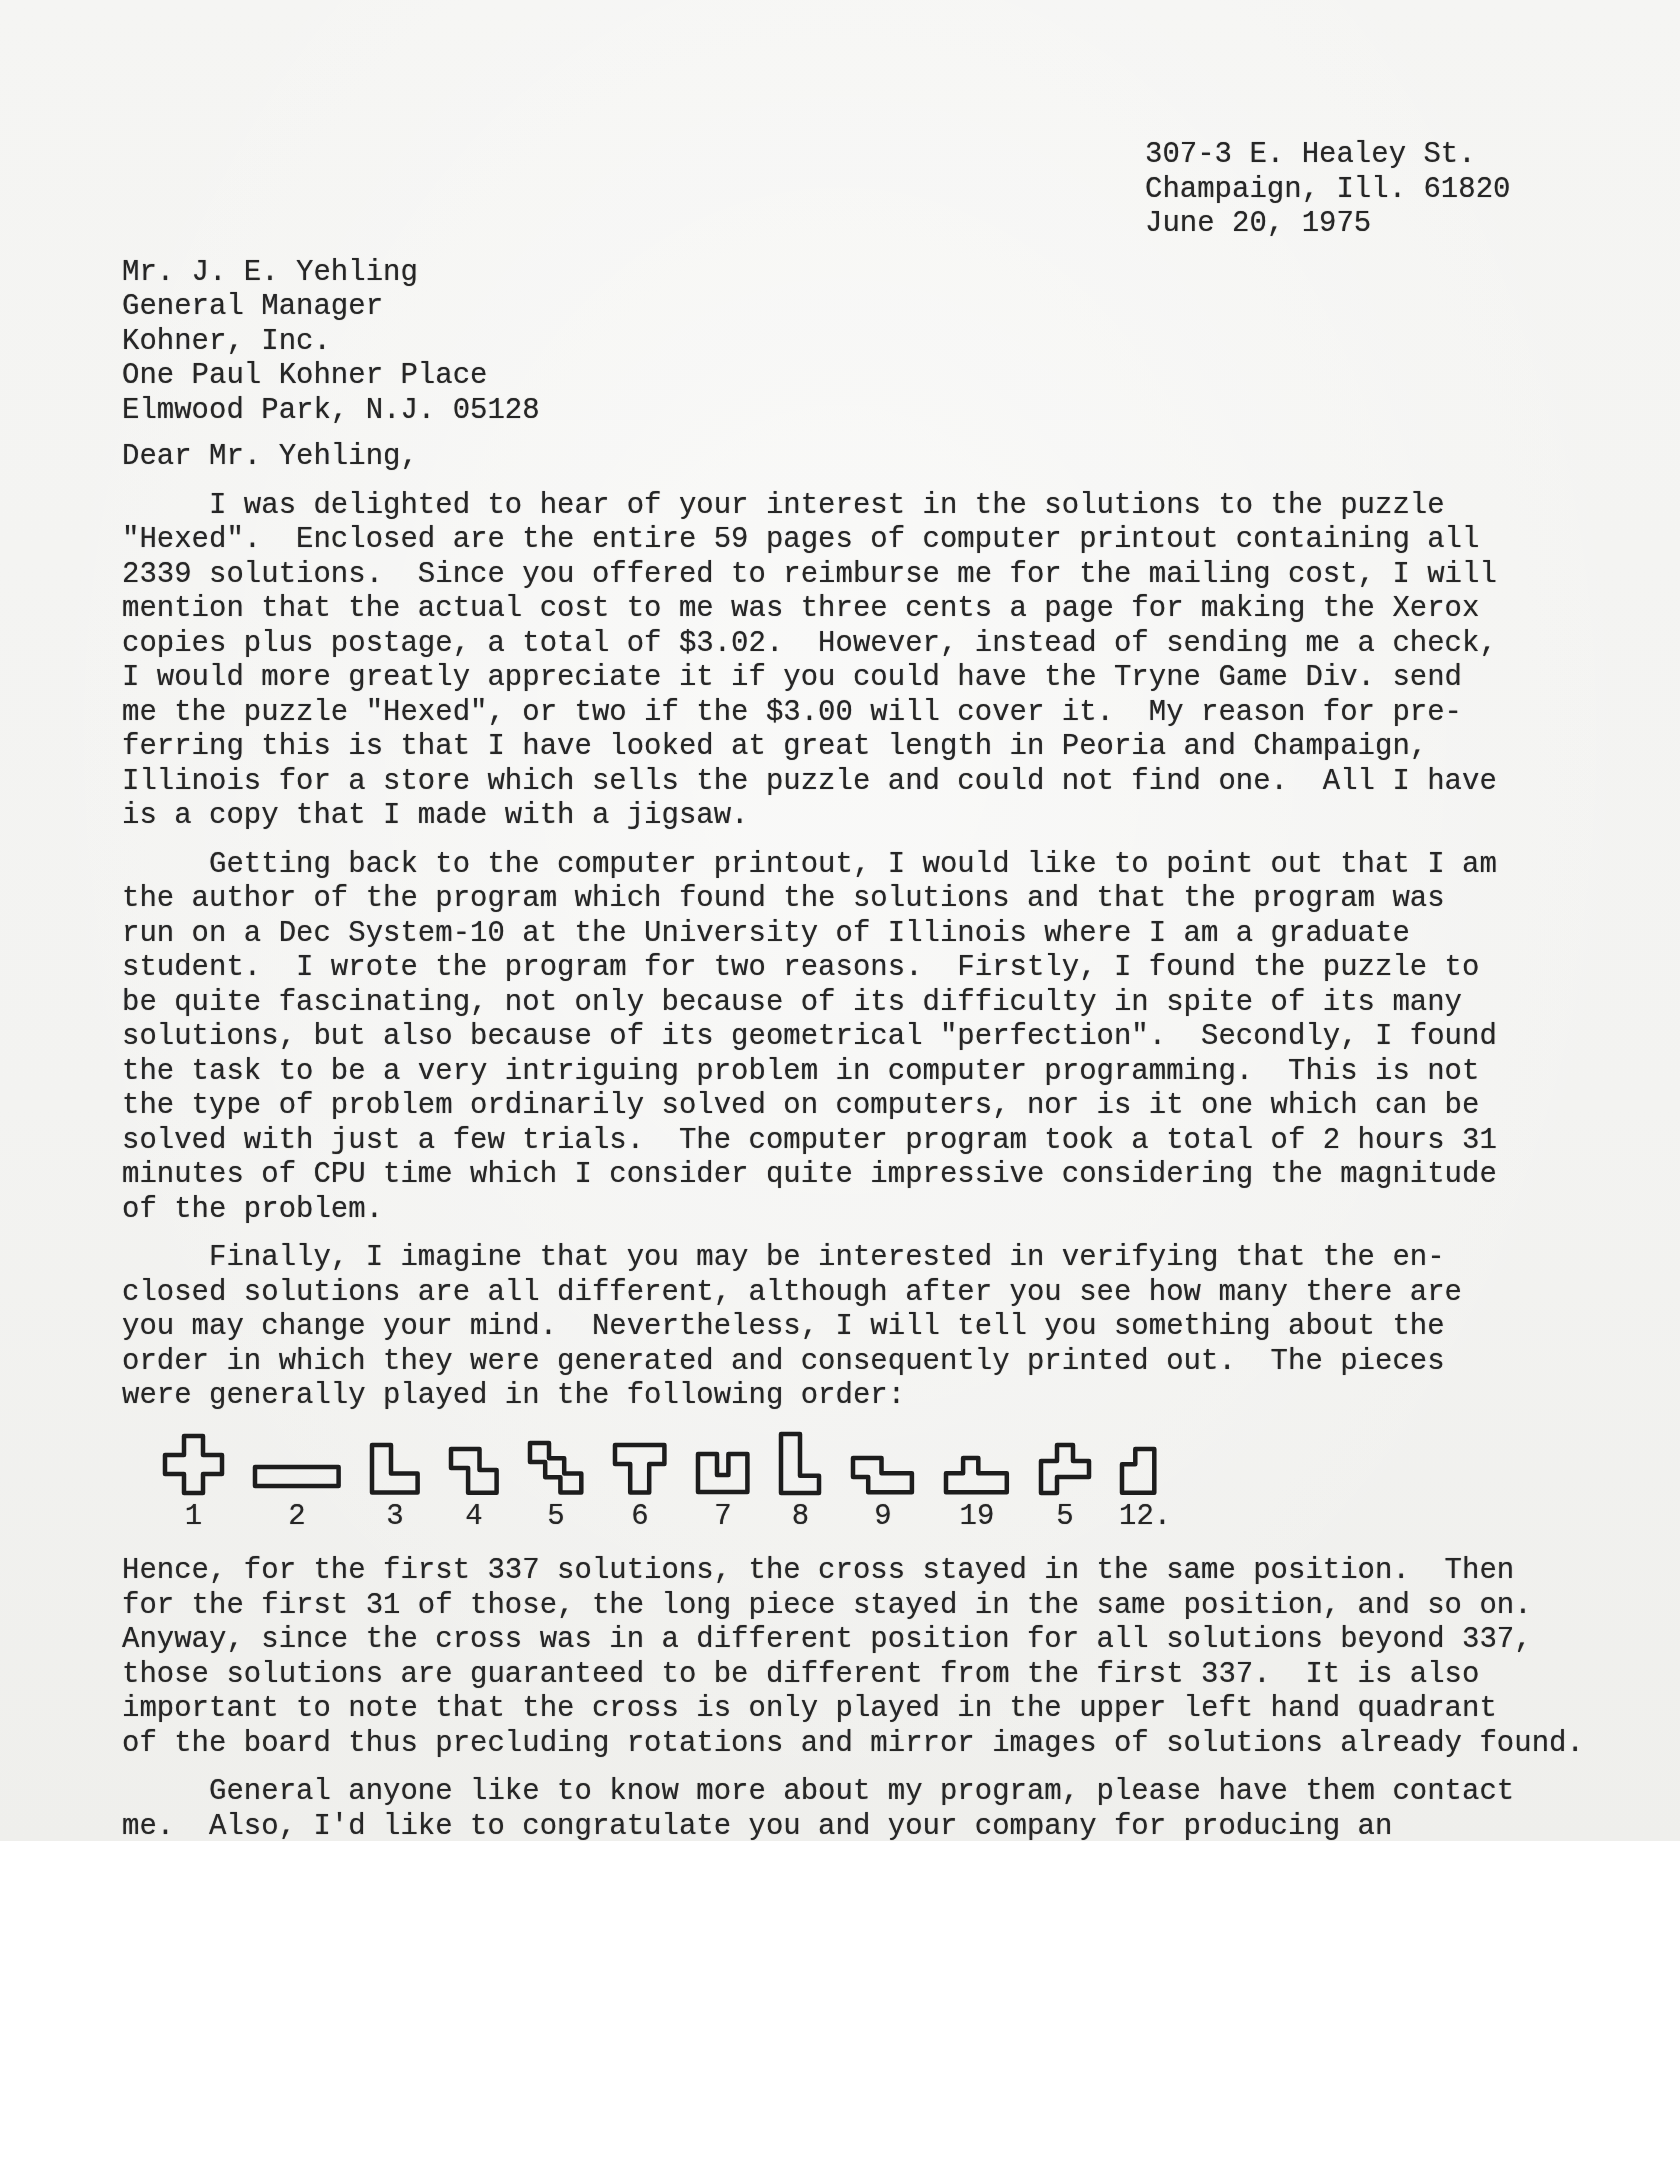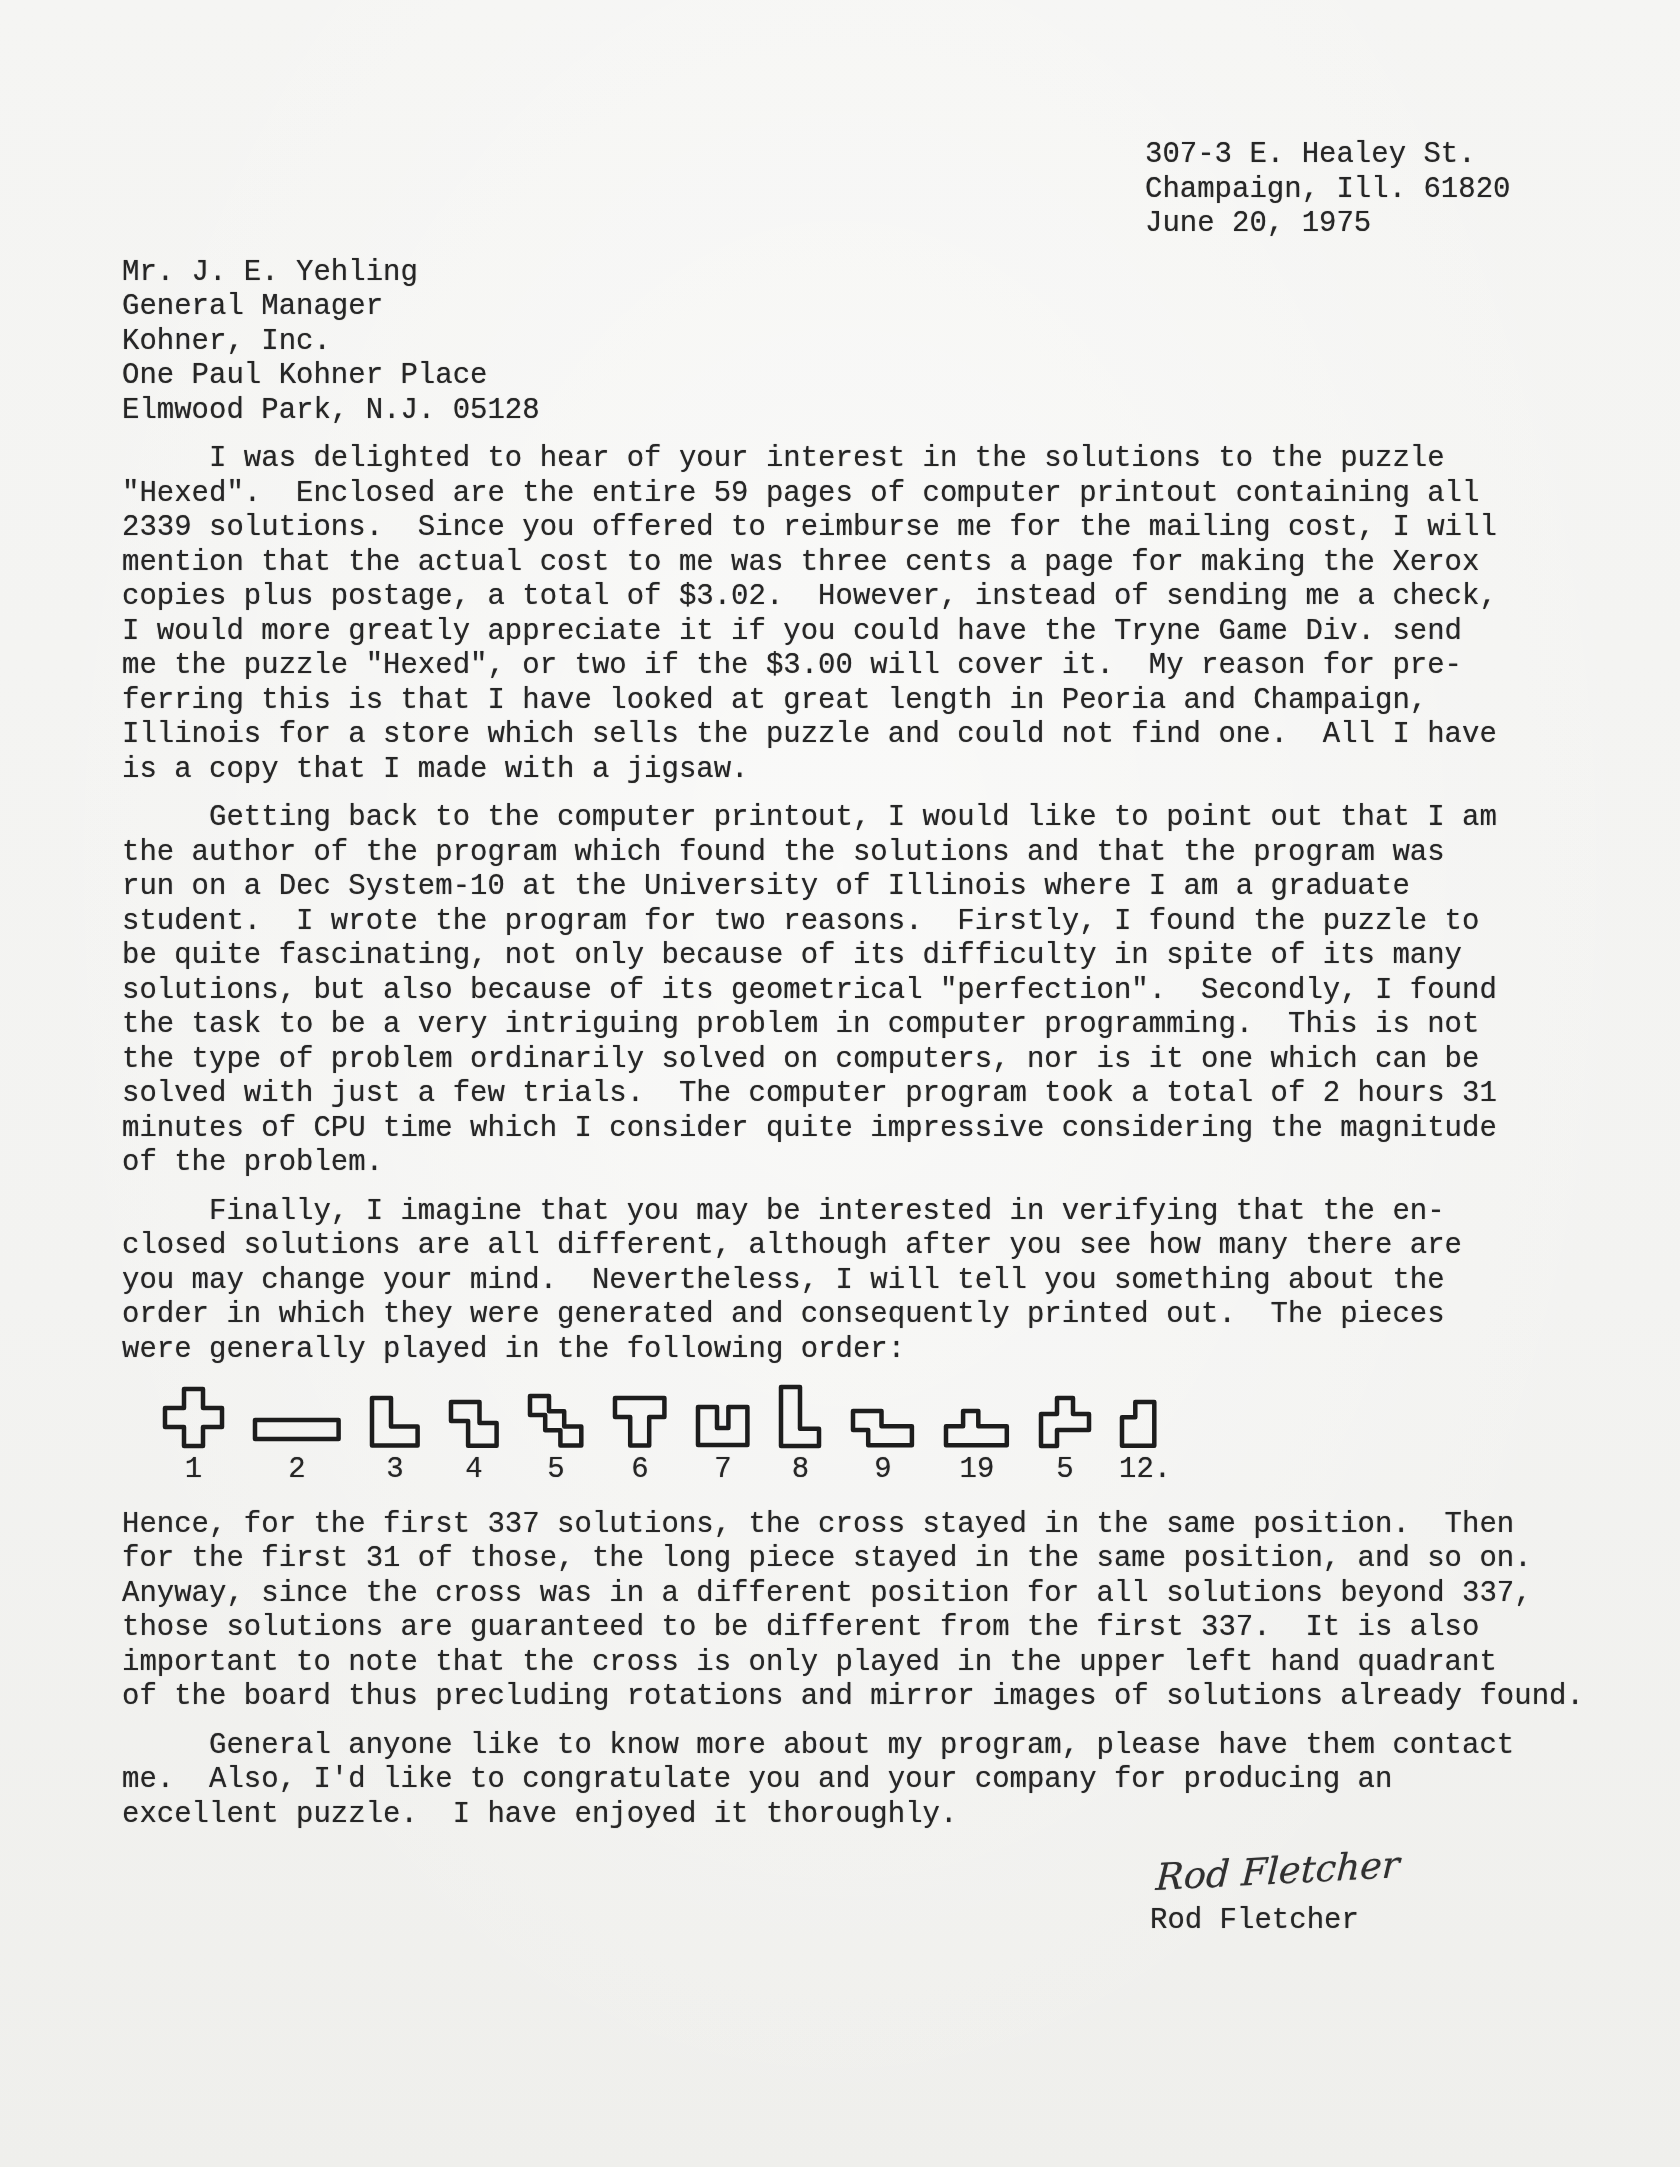--- a/index.html
+++ b/index.html
@@ -1,19 +1,19 @@
 <!DOCTYPE html>
 <html><head>
 <meta charset="utf-8">
 <style>
   html,body{margin:0;padding:0;}
   .page{
     position:relative;
     width:1680px;
-    height:2167px;
+    height:1841px;
     background:#f6f6f4;
     background-image:
       radial-gradient(ellipse at 50% 40%, rgba(255,255,255,.5), rgba(0,0,0,0) 70%),
       linear-gradient(180deg, #f5f5f3 0%, #f3f3f1 60%, #efefec 100%);
     color:#262626;
     font-family:"Liberation Mono","DejaVu Sans Mono",monospace;
     font-size:29px;
     line-height:34.5px;
     overflow:hidden;
     box-sizing:border-box;
@@ -81,20 +81,21 @@
   <div class="tt sender">307-3 E. Healey St.
 Champaign, Ill. 61820
 June 20, 1975</div>
 
   <div class="tt recipient">Mr. J. E. Yehling
 General Manager
 Kohner, Inc.
 One Paul Kohner Place
 Elmwood Park, N.J. 05128</div>
 
+  <div class="tt salutation">Dear Mr. Yehling,</div>
 
   <div class="tt para">     I was delighted to hear of your interest in the solutions to the puzzle
 "Hexed".  Enclosed are the entire 59 pages of computer printout containing all
 2339 solutions.  Since you offered to reimburse me for the mailing cost, I will
 mention that the actual cost to me was three cents a page for making the Xerox
 copies plus postage, a total of $3.02.  However, instead of sending me a check,
 I would more greatly appreciate it if you could have the Tryne Game Div. send
 me the puzzle "Hexed", or two if the $3.00 will cover it.  My reason for pre-
 ferring this is that I have looked at great length in Peoria and Champaign,
 Illinois for a store which sells the puzzle and could not find one.  All I have

